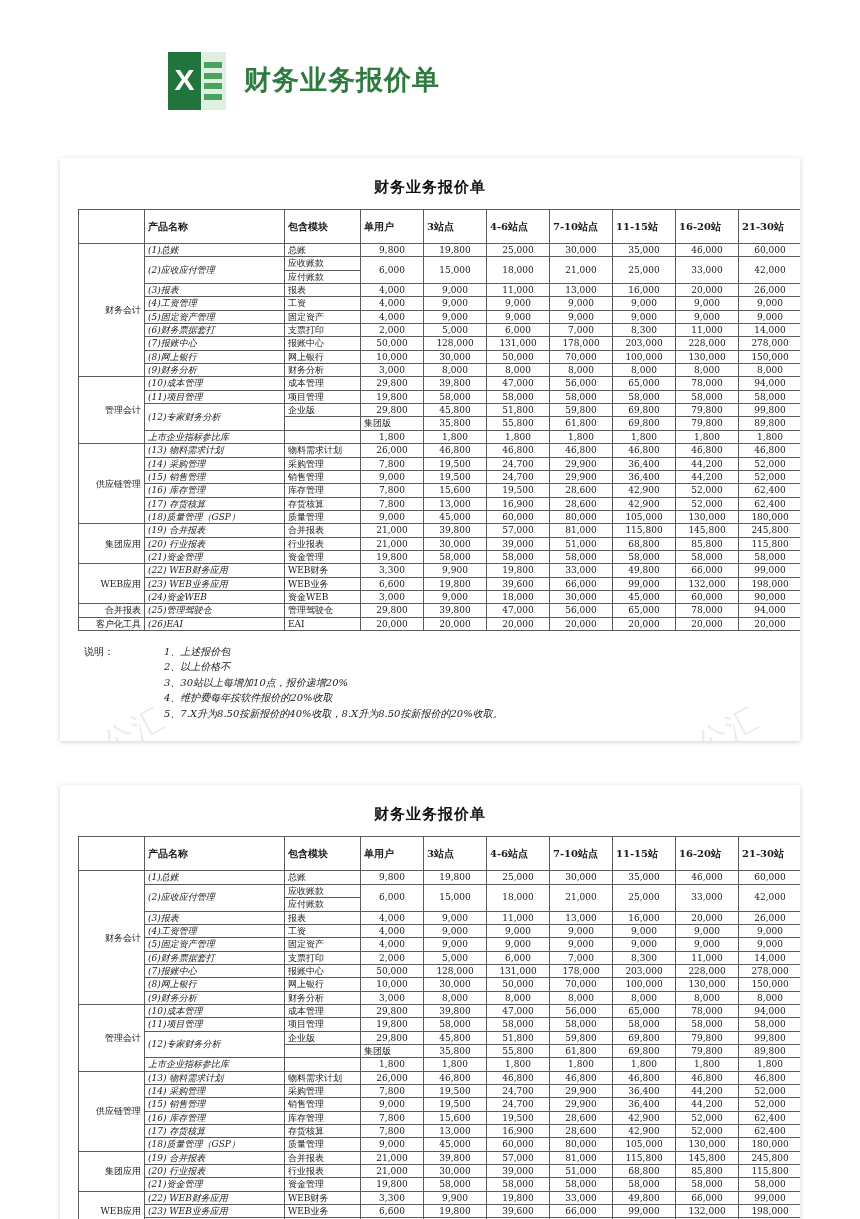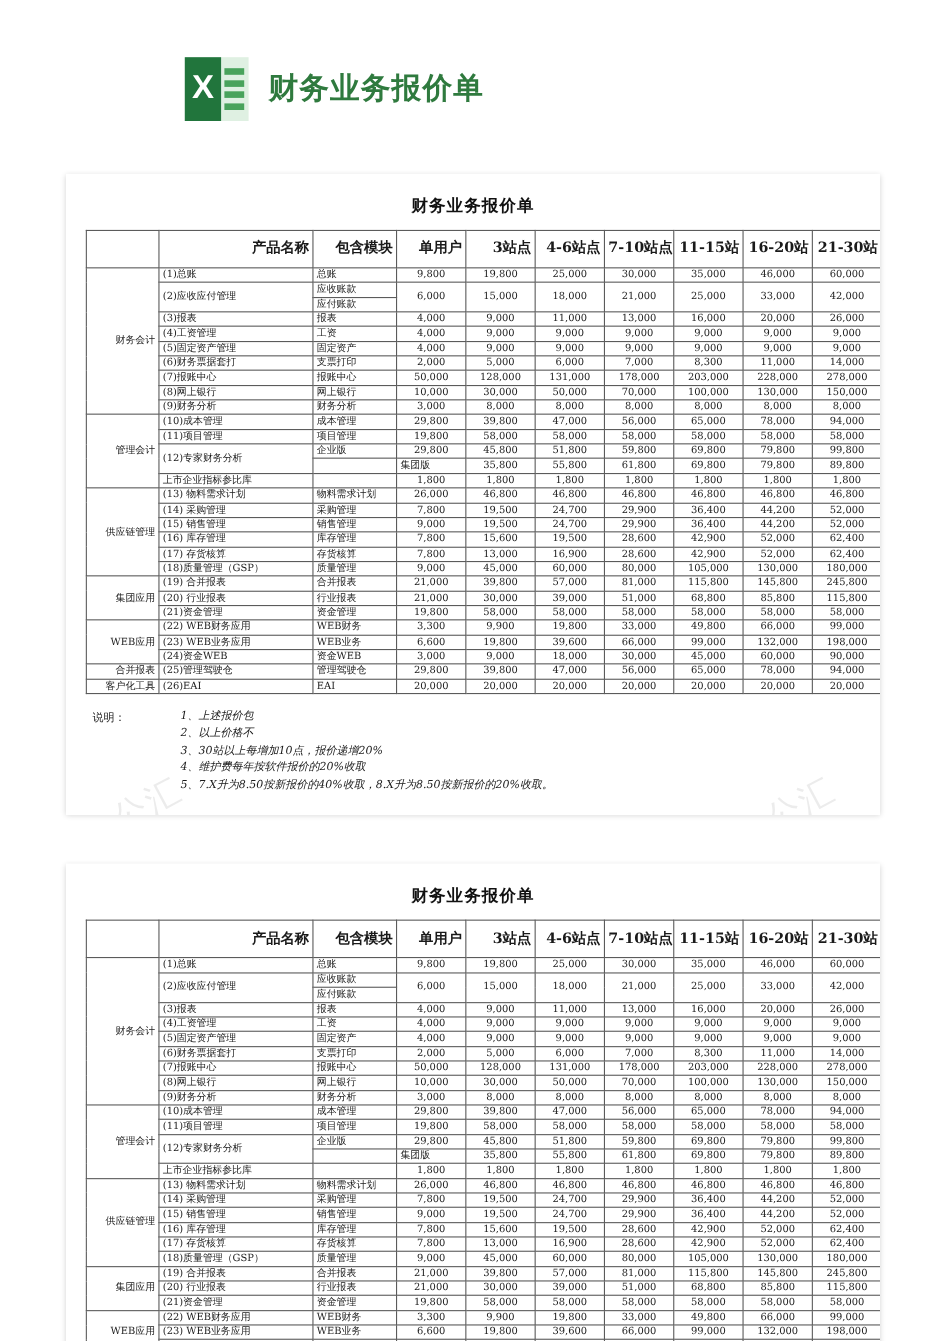--- a/index.html
+++ b/index.html
@@ -105,32 +105,32 @@
     font-size: 9px;
     line-height: 1.15;
     padding: 1px 3px;
     height: 13px;
     vertical-align: middle;
     overflow: hidden;
     white-space: nowrap;
   }
   table.q thead th {
     font-weight: 700;
-    font-size: 13px;
-    text-align: right;
+    font-size: 10px;
+    text-align: left;
     height: 34px;
     padding: 2px 3px;
   }
   th.c-prod { text-align: center; }
   td.cat {
     text-align: right;
     font-size: 9px;
     font-weight: 400;
   }
-  td.prod { text-align: left; padding-left: 4px; }
+  td.prod { text-align: left; padding-left: 4px; font-style: italic; }
   td.mod  { text-align: left; padding-left: 4px; }
   td.num  { text-align: center; }
 
   
   col.w-cat  { width: 66px; }
   col.w-prod { width: 140px; }
   col.w-mod  { width: 76px; }
   col.w-num  { width: 63px; }
 
   

